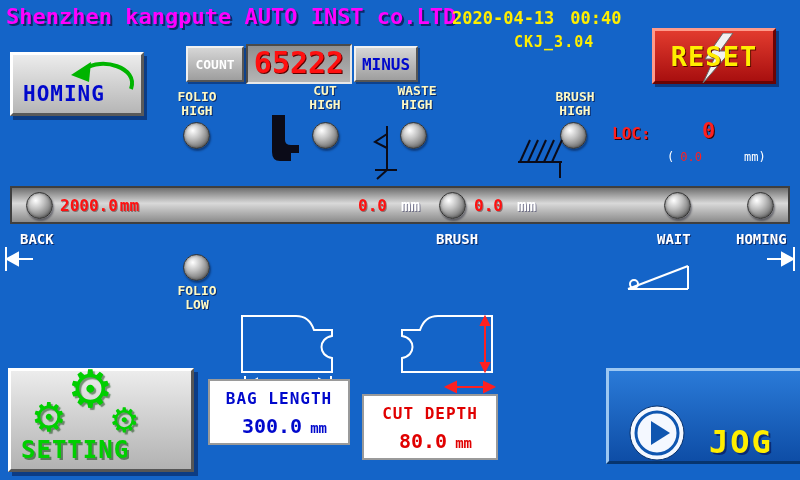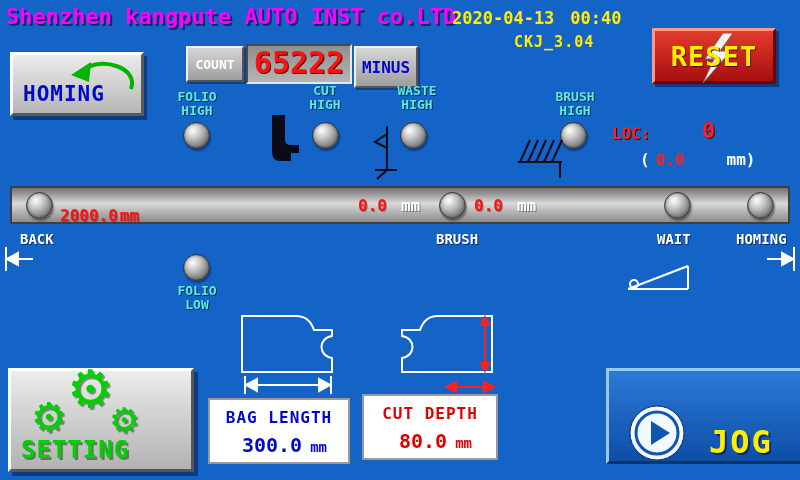--- a/index.html
+++ b/index.html
@@ -53,64 +53,64 @@
     color:#fff; font-weight:bold; font-size:13px;
   }
   .count-display {
     left:246px; top:44px; width:106px; height:40px;
     background:linear-gradient(180deg,#8f8f8f,#b5b5b5);
     border:2px solid; border-color:#4a4a4a #e8e8e8 #e8e8e8 #4a4a4a;
     color:#ff1010; font-weight:bold; font-size:30px; text-align:center; line-height:34px;
     text-shadow:1px 1px 0 #5a0000;
   }
   .minus-btn {
-    left:354px; top:46px; width:64px; height:42px;
+    left:354px; top:46px; width:64px; height:36px;
     background:linear-gradient(180deg,#d6d6d6,#9e9e9e);
     border:2px solid; border-color:#f0f0f0 #555 #555 #f0f0f0;
     box-shadow:2px 2px 0 rgba(0,0,30,.35);
     color:#0008cc; font-weight:bold; font-size:16px;
   }
 
   
   .ind-label {
-    color:#5eead4; font-weight:bold; font-size:13px; line-height:14px;
+    color:#fef9c3; font-weight:bold; font-size:13px; line-height:14px;
     text-align:center; text-shadow:1px 1px 0 #0a2a6a;
   }
   .ball {
     width:27px; height:27px; border-radius:50%;
     background:radial-gradient(circle at 35% 30%, #ffffff, #c2c2c2 35%, #7e7e7e 70%, #4a4a4a 100%);
     border:1px solid #333;
     box-shadow:inset 0 0 3px rgba(0,0,0,.5), 1px 2px 2px rgba(0,0,20,.4);
   }
 
   
   .loc-label { left:612px; top:124px; color:#ff2020; font-weight:bold; font-size:16px; text-shadow:1px 1px 0 #3a0000; }
   .loc-value { left:702px; top:118px; color:#ff2020; font-weight:bold; font-size:22px; text-shadow:1px 1px 0 #3a0000; }
-  .loc-sub { left:640px; top:150px; font-weight:bold; font-size:16px; }
+  .loc-sub { left:667px; top:150px; font-weight:normal; font-size:12px; }
   .loc-sub .w { color:#fff; }
   .loc-sub .r { color:#ff2020; margin-left:6px; }
   .loc-sub .u { color:#fff; margin-left:42px; }
 
   
   .track {
     left:10px; top:186px; width:780px; height:38px;
     background:linear-gradient(180deg,#6f6f6f,#d9d9d9 45%,#8b8b8b);
     border:2px solid #3f3f3f;
   }
   .track .ball { position:absolute; top:4px; }
   .track-text { position:absolute; top:8px; font-weight:bold; font-size:16px; white-space:nowrap; }
   .track-text .val { color:#ff1010; text-shadow:1px 1px 0 rgba(60,0,0,.4); }
   .track-text .unit-red { color:#ff1010; margin-left:2px; text-shadow:1px 1px 0 rgba(60,0,0,.4); }
   .track-text .unit-white { color:#fff; margin-left:14px; text-shadow:1px 1px 0 rgba(0,0,60,.4); }
 
   .row-label { color:#fff; font-weight:bold; font-size:14px; text-shadow:1px 1px 0 #0a2a6a; }
 
   
   .panel { background:#fff; border:2px solid #9a9a9a; text-align:center; }
-  .panel-bag { left:208px; top:398px; width:142px; height:66px; }
+  .panel-bag { left:208px; top:379px; width:142px; height:66px; }
   .panel-cut { left:362px; top:394px; width:136px; height:66px; }
   .p-label { font-weight:bold; font-size:16px; margin-top:8px; letter-spacing:1px; }
   .p-value-row { margin-top:6px; font-weight:bold; }
   .p-value { font-size:20px;margin-left:11px; }
   .p-unit { font-size:14px; margin-left:8px; }
   .blue-text { color:#0008cc; }
   .red-text { color:#e00000; }
 
   
   .setting-btn {
@@ -224,21 +224,21 @@
   </svg>
 
   <div class="abs loc-label">LOC:</div>
   <div class="abs loc-value">0</div>
   <div class="abs loc-sub">
     <span class="w">(</span><span class="r">0.0</span><span class="u">mm</span><span class="w">)</span>
   </div>
 
   <div class="abs track">
     <div class="ball" style="left:14px;"></div>
-    <div class="track-text" style="left:48px;margin-top:10px;">
+    <div class="track-text" style="left:48px;">
       <span class="val">2000.0</span><span class="unit-red">mm</span>
     </div>
     <div class="track-text" style="left:346px;">
       <span class="val">0.0</span><span class="unit-white">mm</span>
     </div>
     <div class="ball" style="left:427px;"></div>
     <div class="track-text" style="left:462px;">
       <span class="val">0.0</span><span class="unit-white">mm</span>
     </div>
     <div class="ball" style="left:652px;"></div>

